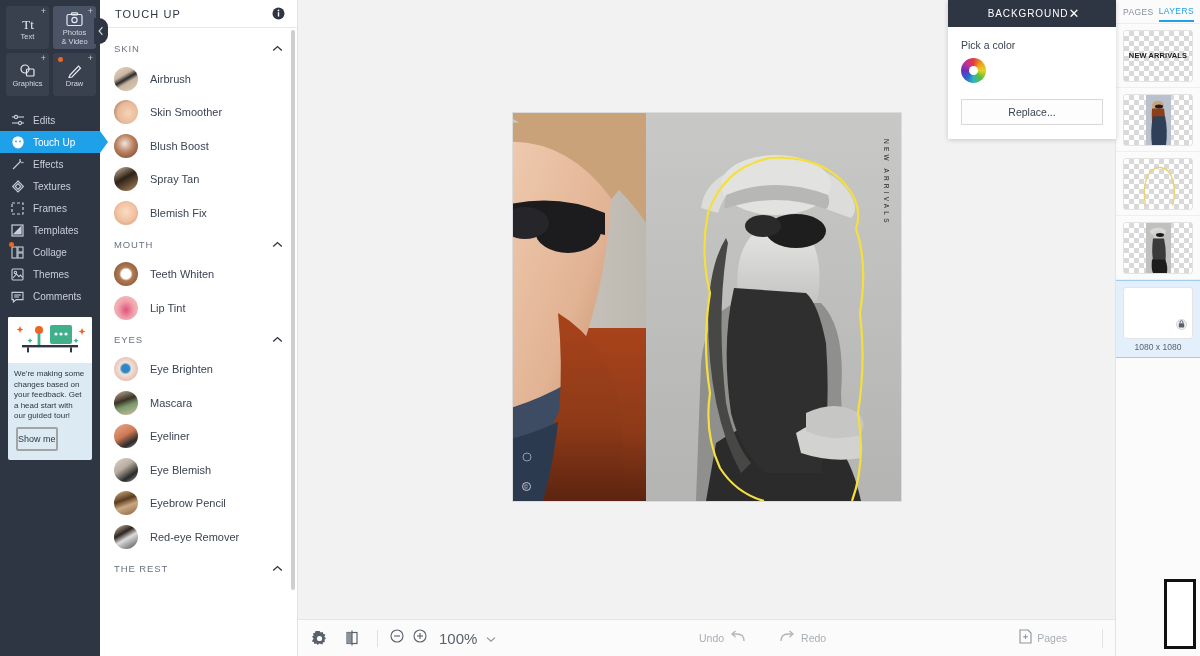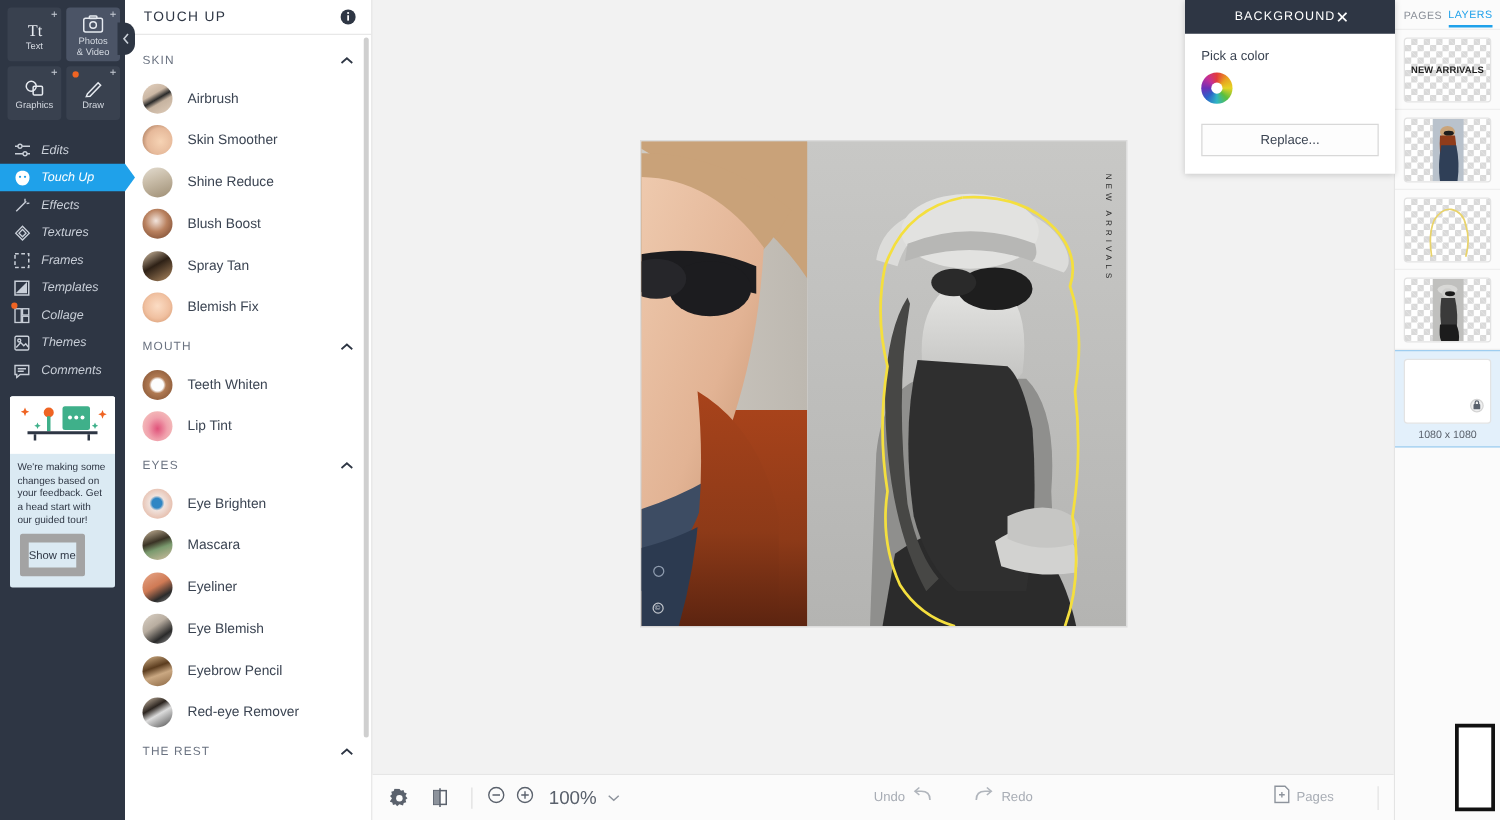--- a/index.html
+++ b/index.html
@@ -43,21 +43,21 @@
   }
   .tool-btn .plus {
     position: absolute; top: 1px; right: 3px;
     font-size: 9px; color: #c8cdd6; line-height: 9px;
   }
   .tool-btn .dot {
     position: absolute; top: 4px; left: 5px;
     width: 5px; height: 5px; border-radius: 50%;
     background: #ef6423;
   }
-  .rail-nav { margin-top: 13px; font-style: italic; }
+  .rail-nav { margin-top: 13px; }
   .rail-item {
     position: relative;
     display: flex; align-items: center;
     height: 22px;
     padding-left: 9px;
     color: #c9cfd8;
     font-size: 10px;
     cursor: pointer;
     margin-bottom: 0px;
   }
@@ -93,21 +93,21 @@
     height: 46px; background: #ffffff;
     position: relative; overflow: hidden;
   }
   .promo-text {
     font-size: 8px; line-height: 10.5px;
     color: #2e3644; padding: 6px 6px 5px 6px;
   }
   .promo-btn {
     display:block;
     margin: 0 8px 9px 8px;
-    border: 7px solid #a3a3a3;
+    border: 2px solid #a3a3a3;
     background: transparent;
     border-radius: 2px;
     font-size: 9px; color: #2e3644;
     padding: 5px 0; text-align: center;
     cursor: pointer;
     font-family: "Liberation Sans", sans-serif;
   }
 
   
   .collapse-tab {
@@ -575,24 +575,20 @@
             </svg>
         </span>
       </div>
       <div class="fx-item">
         <span class="fx-thumb" style="background:linear-gradient(150deg,#e6d4c2 0%,#cbb7a4 35%,#2a2a2a 50%,#c6b3a0 62%,#e0cdba 100%)"></span>
         <span class="fx-label">Airbrush</span>
       </div>
       <div class="fx-item">
         <span class="fx-thumb" style="background:radial-gradient(circle at 60% 55%,#f6d3b4 0%,#e6b99a 55%,#8d5c3e 100%)"></span>
         <span class="fx-label">Skin Smoother</span>
-      </div>
-      <div class="fx-item">
-        <span class="fx-thumb" style="background:linear-gradient(160deg,#e3dcd0 0%,#c9bda9 40%,#9e8e74 100%)"></span>
-        <span class="fx-label">Shine Reduce</span>
       </div>
       <div class="fx-item">
         <span class="fx-thumb" style="background:radial-gradient(circle at 45% 40%,#f2e4dc 0%,#b9815f 45%,#6d3f28 100%)"></span>
         <span class="fx-label">Blush Boost</span>
       </div>
       <div class="fx-item">
         <span class="fx-thumb" style="background:linear-gradient(150deg,#d8c3a8 0%,#2e2116 45%,#b08a62 100%)"></span>
         <span class="fx-label">Spray Tan</span>
       </div>
       <div class="fx-item">

